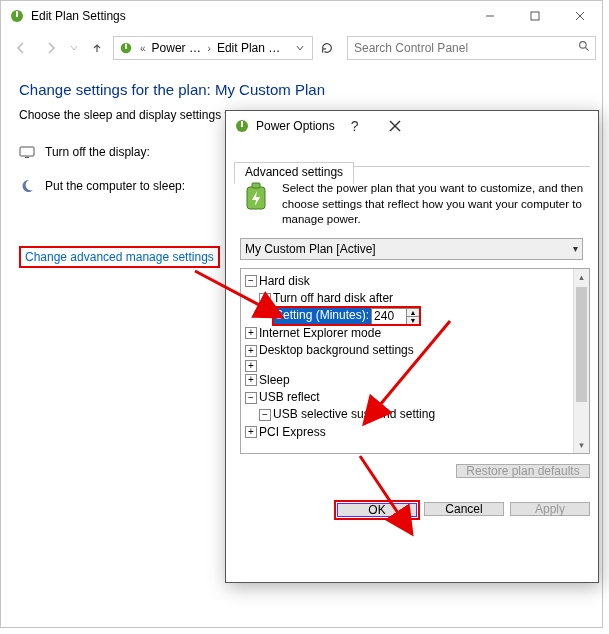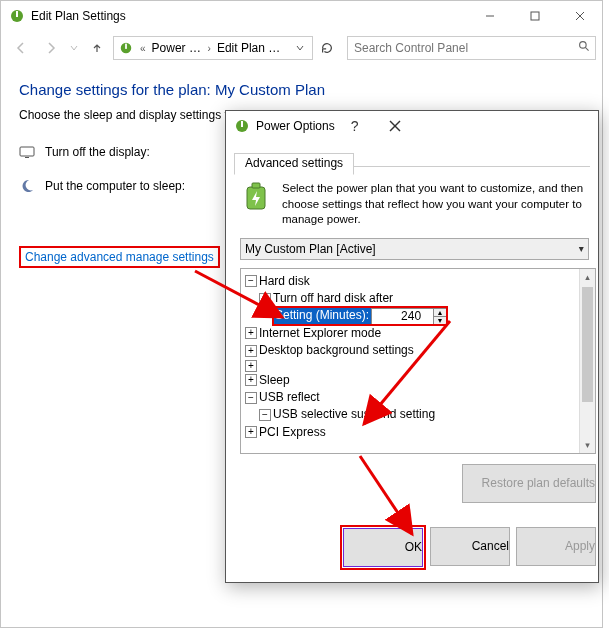--- a/index.html
+++ b/index.html
@@ -35,51 +35,51 @@
   .link { color: #0066CC; font-size: 12px; display: inline-block; padding-bottom: 1px; }
   .link-hl { border: 2px solid #e60000; padding: 2px 4px; }
 
   
   .dialog { position: absolute; left: 225px; top: 110px; width: 374px; height: 473px; border: 1px solid #555; background: #fff; box-shadow: 2px 4px 18px rgba(0,0,0,0.3); }
   .dlg-titlebar { height: 30px; display: flex; align-items: center; padding-left: 8px; }
   .dlg-titlebar .dlg-icon { width: 16px; height: 16px; margin-right: 6px; }
   .dlg-help, .dlg-close { width: 40px; height: 30px; display: flex; align-items: center; justify-content: center; color: #333; font-size: 14px; }
 
   .tab-strip { position: relative; height: 22px; margin: 4px 8px 0 8px; border-bottom: 1px solid #ccc; }
-  .tab { position: absolute; top: 8px; left: 0; height: 22px; border: 1px solid #ccc; border-bottom: 1px solid #fff; background: #fff; padding: 2px 10px; font-size: 12px; }
-
-  .dlg-body { position: relative; padding: 10px 2px 10px 14px; }
+  .tab { position: absolute; top: 17px; left: 0; height: 22px; border: 1px solid #ccc; border-bottom: 1px solid #fff; background: #fff; padding: 2px 10px; font-size: 12px; }
+
+  .dlg-body { position: relative; padding: 10px 8px 10px 14px; }
   .desc-row { display: flex; gap: 10px; margin-top: 4px; margin-bottom: 10px; }
   .battery-icon { width: 32px; height: 32px; flex: 0 0 auto; }
   .desc-text { font-size: 11.5px; line-height: 1.35; }
 
   .plan-select { width: 98%; height: 22px; border: 1px solid #a9a9a9; background: #efefef; font-size: 12px; padding: 2px 4px; display: flex; align-items: center; }
   .plan-select .chev { margin-left: auto; font-size: 10px; color: #333; }
 
   .tree-wrap { position: relative; border: 1px solid #a9a9a9; height: 186px; margin-top: 8px; overflow: hidden; }
   .tree { font-size: 12px; padding: 4px 0 4px 4px; line-height: 1.45; position: relative; }
   .node { display: flex; align-items: center; gap: 2px; white-space: nowrap; }
   .exp { width: 12px; height: 12px; border: 1px solid #888; display: inline-flex; align-items: center; justify-content: center; font-size: 10px; line-height: 1; background: #fff; cursor: default; }
   .indent-1 { padding-left: 14px; }
   .indent-2 { padding-left: 28px; }
 
   .sel-label { background: #0b61c4; color: #fff; padding: 0 2px; }
   .spin-field { display: inline-flex; align-items: center; border: 1px solid #888; font-size: 12px; height: 17px; }
-  .spin-field input { width: 34px; border: none; outline: none; font-size: 12px; padding: 0 2px; text-align: left; margin-left: 27px; }
+  .spin-field input { width: 34px; border: none; outline: none; font-size: 12px; padding: 0 2px; text-align: left; }
   .spin-btns { display: flex; flex-direction: column; border-left: 1px solid #888; }
   .spin-btns span { font-size: 7px; line-height: 7px; text-align: center; width: 12px; background: #efefef; border-bottom: 1px solid #888; }
   .spin-btns span:last-child { border-bottom: none; }
   .red-box { outline: 2px solid #e60000; outline-offset: -1px; }
 
   .scroll-track { position: absolute; right: 0; top: 0; bottom: 0; width: 16px; background: #f0f0f0; border-left: 1px solid #ddd; }
   .scroll-btn { height: 16px; background: #f0f0f0; display: flex; align-items: center; justify-content: center; font-size: 9px; color: #666; }
   .scroll-thumb { position: absolute; left: 2px; right: 2px; top: 18px; height: 115px; background: #c8c8c8; }
 
   .btn-row { display: flex; justify-content: flex-end; margin-top: 10px; gap: 6px; }
-  .btn { border: 1px solid #adadad; background: #e1e1e1; width: 80px; height: 39px; font-size: 12px; display: flex; align-items: center; justify-content: flex-end; cursor: default; }
+  .btn { border: 1px solid #adadad; background: #e1e1e1; width: 80px; height: 14px; font-size: 12px; display: flex; align-items: center; justify-content: center; cursor: default; }
   .btn.disabled { color: #999; }
   .btn.restore { width: 134px; }
   .btn.ok { background: #e1e1e1; border: 1px solid #6d28d9; }
   .ok-wrap { outline: 2px solid #e60000; padding: 1px; }
   .ok-wrap .btn.ok { outline: 1px solid #0a61c4; outline-offset: 1px; }
 
   
   .overlay { position: absolute; inset: 0; pointer-events: none; }
 
   .crumb-text { max-width: 50px; overflow: hidden; text-overflow: ellipsis; white-space: nowrap; display: inline-block; }

